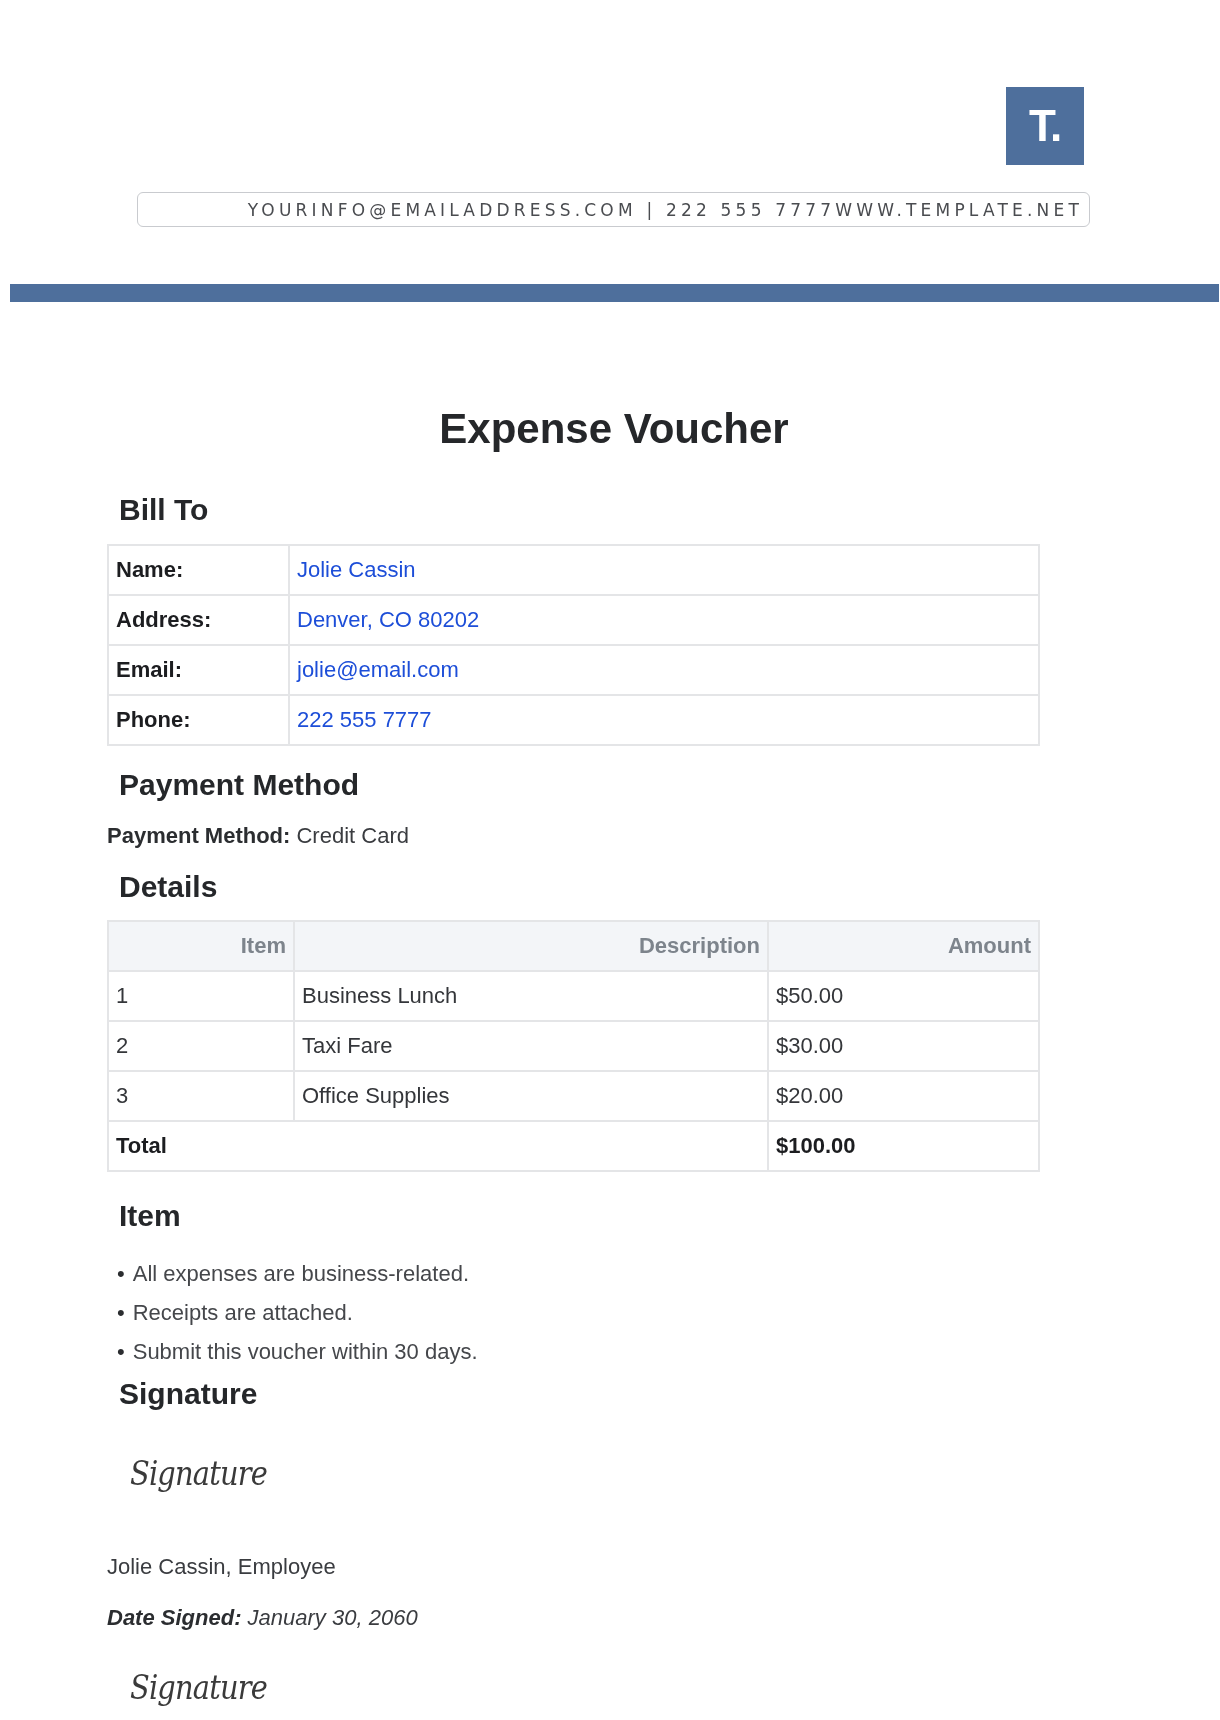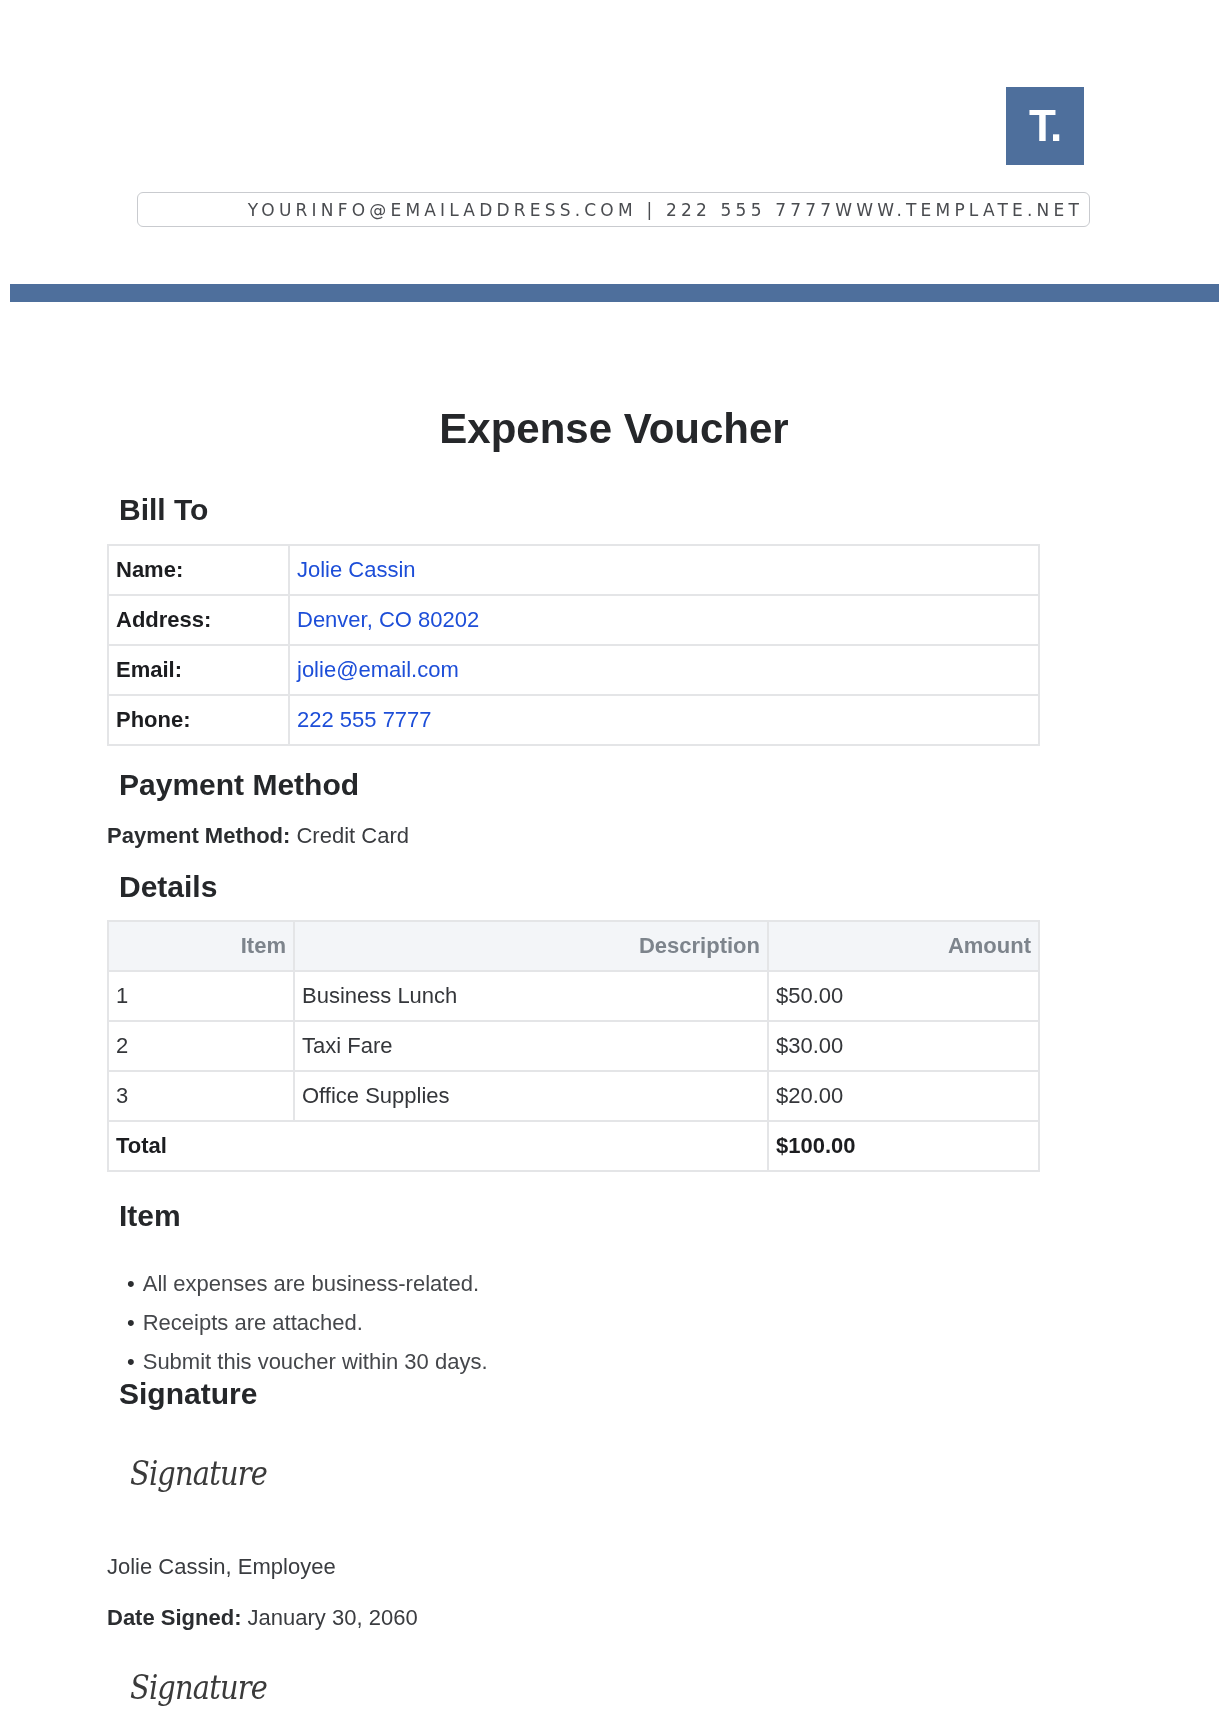--- a/index.html
+++ b/index.html
@@ -28,21 +28,21 @@
   .bill td.lbl { font-weight: 700; color: #1c1d20; width: 165px; }
   .bill td.val { color: #1d4ed8; }
 
   .details th { background: #f3f5f8; color: #7d848c; font-weight: 700; text-align: right; height: 48px; }
   .details td { color: #34363a; }
   .details tr.total td { font-weight: 700; color: #1c1d20; }
 
   .inline { left: 107px; font-size: 22px; color: #3a3c40; }
   .inline b { color: #2b2d30; margin-top: 41px; }
 
-  ul.notes { list-style: none; margin: 14px; padding: 0; left: 113px; top: 1250px; font-size: 22px; color: #45474b; }
+  ul.notes { list-style: none; margin: 4px; padding: 0; left: 113px; top: 1250px; font-size: 22px; color: #45474b; }
   ul.notes li { height: 39px; line-height: 39px; }
   ul.notes li::before { content: "•"; margin-right: 8px; color: #2b2d30; }
 
   .sig { left: 130px; font-family: "DejaVu Serif", "Liberation Serif", serif; font-style: italic;
          font-size: 34px; color: #3a3a3a; letter-spacing: -1px; transform: scaleX(0.85); transform-origin: left center; }
 </style>
 </head>
 <body>
 
 <div class="abs logo">
@@ -117,17 +117,17 @@
 <h2 class="section" style="top:1187px;">Item</h2>
 <ul class="abs notes">
   <li>All expenses are business-related.</li>
   <li>Receipts are attached.</li>
   <li>Submit this voucher within 30 days.</li>
 </ul>
 
 <h2 class="section" style="top:1365px;">Signature</h2>
 <div class="abs sig" style="top:1453px;">Signature</div>
 <div class="abs inline" style="top:1554px;">Jolie Cassin, Employee</div>
-<div class="abs inline" style="top:1605px;">
+<div class="abs inline" style="top:1605px;font-style:italic;">
   <b>Date Signed:</b>
   <span>January 30, 2060</span>
 </div>
 <div class="abs sig" style="top:1667px;">Signature</div>
 
 </body></html>

